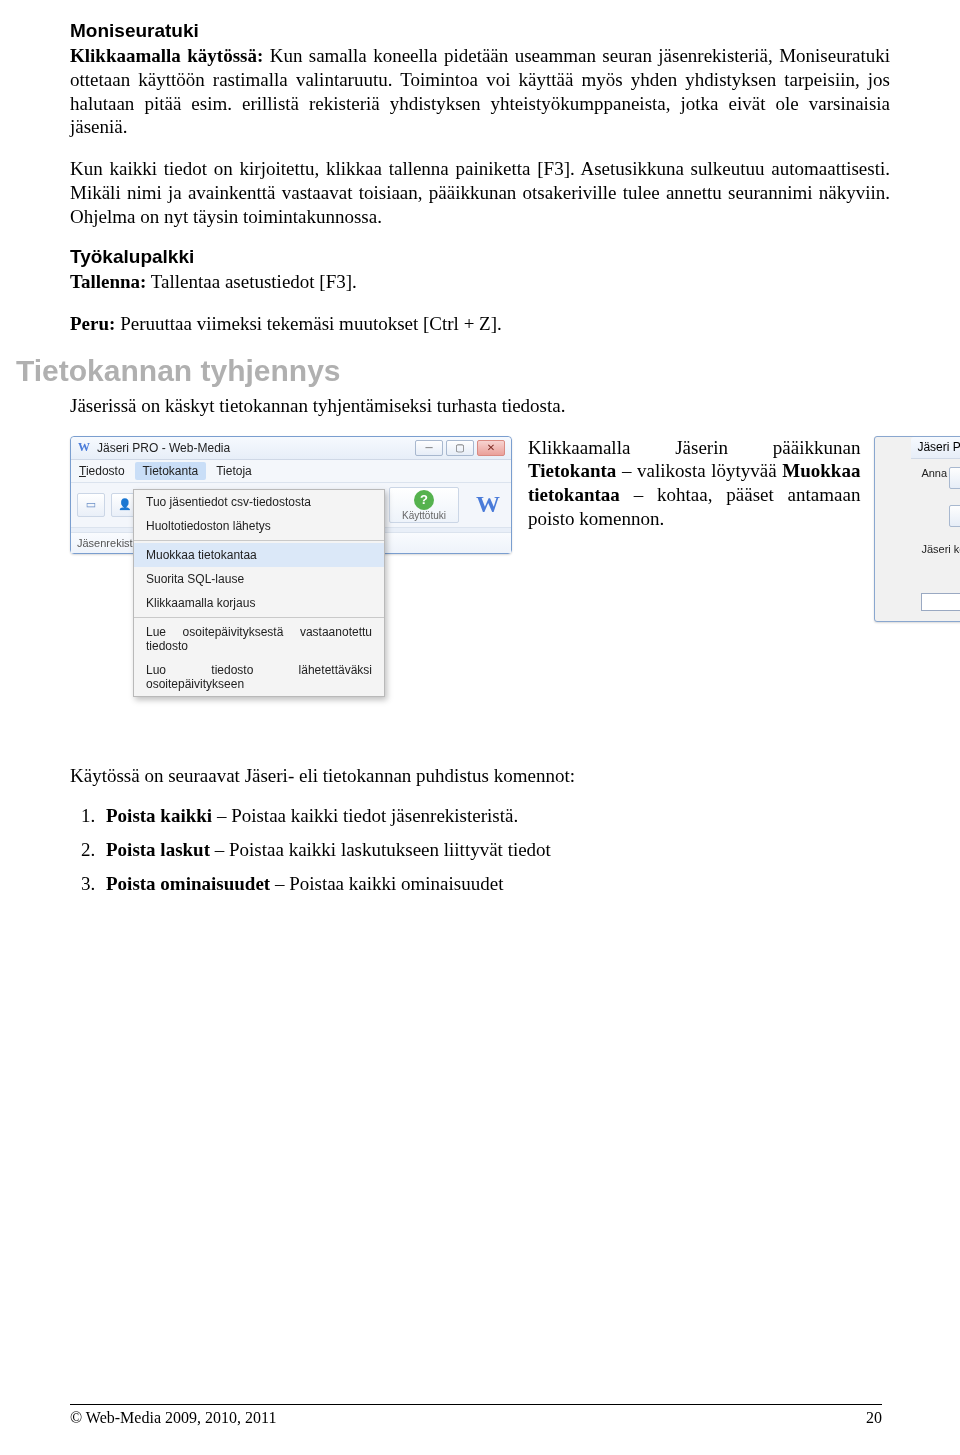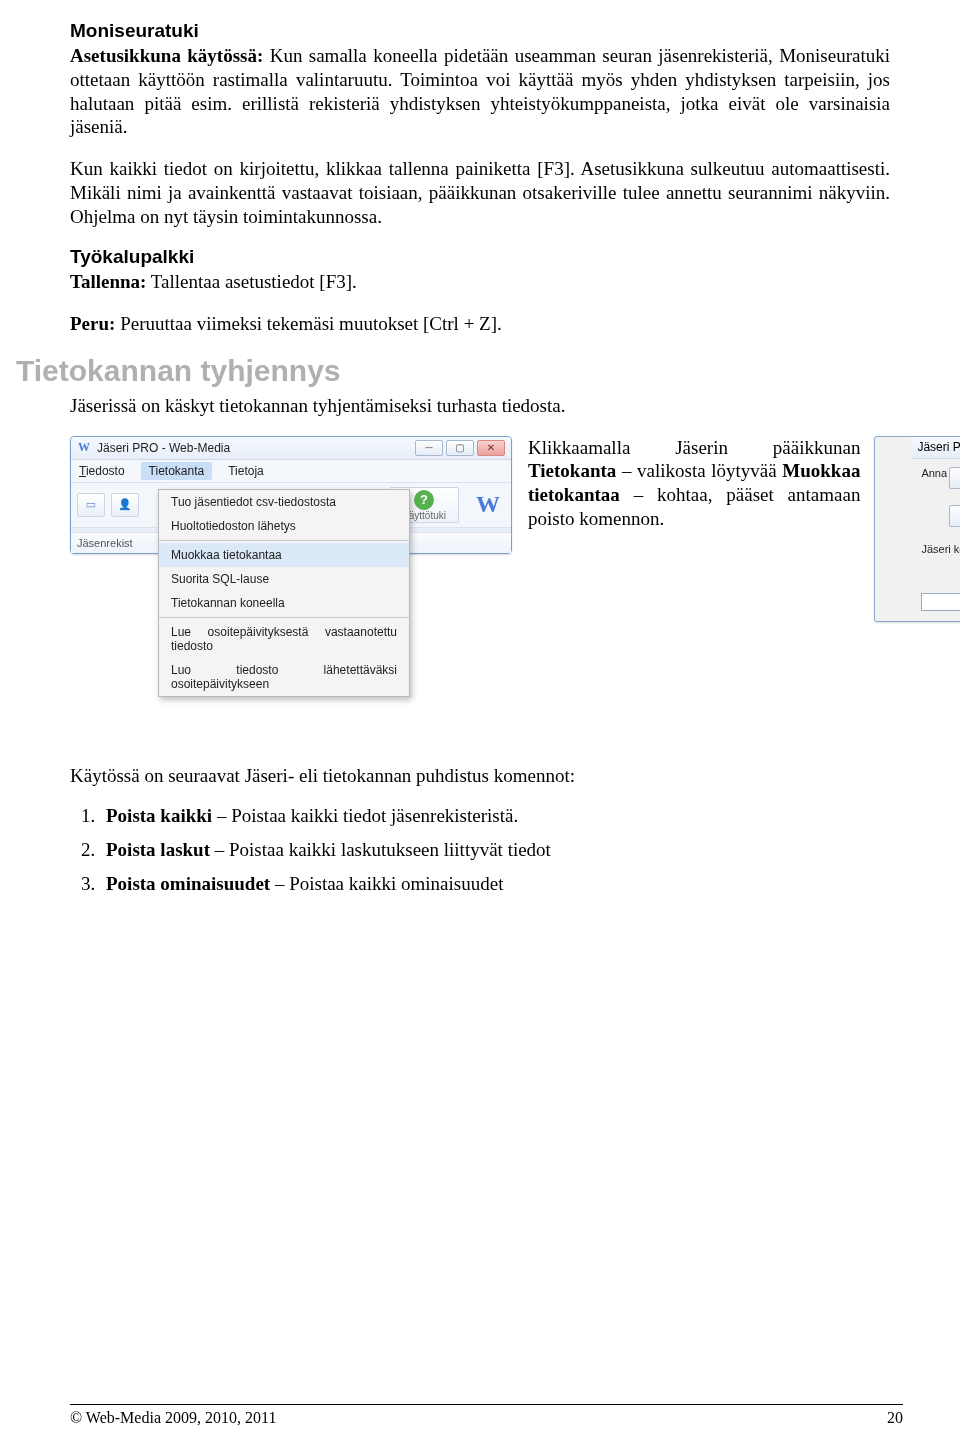--- a/index.html
+++ b/index.html
@@ -73,21 +73,21 @@
   }
   .winbtns { display: flex; gap: 3px; }
   .winbtn {
     width: 26px; height: 14px; border: 1px solid #a8b8cf; border-radius: 2px;
     background: linear-gradient(#fefefe,#e6edf7);
     display: inline-flex; align-items:center; justify-content:center;
     font-size: 10px; line-height: 1; color:#555;
   }
   .winbtn.close { background: linear-gradient(#f7d3d0,#eaa09a); border-color:#d98a82; color:#7a2a22; }
   .menubar {
-    display:flex; gap:8px; padding:2px 0; border-bottom:1px solid #dbe3ee;
+    display:flex; gap:2px; padding:2px 0; border-bottom:1px solid #dbe3ee;
     background: #f4f7fb;
   }
   .menuitem { padding:2px 8px; }
   .menuitem.active { background:#c9def7; border-radius:2px; }
   .underline-first::first-letter { text-decoration: underline; }
   .toolbar {
     display:flex; align-items:center; gap:6px; padding:4px 6px; background:#f3f6fb;
     border-bottom:1px solid #dbe3ee;
   }
   .tbtn {
@@ -107,21 +107,21 @@
   .bigW {
     width:34px; height:30px; display:flex;align-items:center;justify-content:center;
     color:#4a7bd9; font-family:Georgia,serif; font-size:24px; font-weight:bold; margin-left:6px;
   }
   .ribbon-bottom { height:4px; background:#e9eff8; }
   .leftlabel {
     padding:4px 6px; background:linear-gradient(#f9fbfe,#eef3fa);
     border-top:1px solid #dbe3ee; font-size:11px; color:#555;
   }
   .dropdown {
-    position:absolute; left:87px; top:52px; width:250px;
+    position:absolute; left:62px; top:52px; width:250px;
     background:#f4f4f4; border:1px solid #b9b9b9; box-shadow:2px 3px 6px rgba(0,0,0,.25);
     font-size:12px;
   }
   .dropdown .dd-item { padding:5px 12px; }
   .dropdown .dd-item.hover { background:#dbe8f8; }
   .dropdown hr { border:none; border-top:1px solid #c9c9c9; margin:2px 0; }
   .appwin { position:relative; }
 
   
   .dlg {
@@ -146,34 +146,34 @@
   .dlg .prompt { font-size:11px; color:#222; margin-bottom:38px; }
   .dlg .txt {
     clear:both; width:100%; height:18px; border:1px solid #9aa9c2;
     background:#fff; box-sizing:border-box;
   }
 
   ol.cmds { margin:6px 0 0 24px; padding:0; }
   ol.cmds li { margin:0 0 12px 6px; padding-left:6px; }
 
   .footer {
-    position:absolute; bottom:28px; left:70px; right:57px;
+    position:absolute; bottom:28px; left:70px; right:78px;
     border-top:1px solid #000; padding-top:4px;
     display:flex; justify-content:space-between;
     font-size:16px;
   }
 </style>
 </head>
 <body>
 
 <div class="page">
 
   <h4 class="section">Moniseuratuki</h4>
   <p>
-    <span class="bold">Asetusikkuna käytössä:</span><span> Kun samalla koneella pidetään useamman seuran jäsenrekisteriä, Moniseuratuki ottetaan käyttöön rastimalla valintaruutu. Toimintoa voi käyttää myös yhden yhdistyksen tarpeisiin, jos halutaan pitää esim. erillistä rekisteriä yhdistyksen yhteistyökumppaneista, jotka eivät ole varsinaisia jäseniä.</span>
+    <span class="bold">Klikkaamalla käytössä:</span><span> Kun samalla koneella pidetään useamman seuran jäsenrekisteriä, Moniseuratuki ottetaan käyttöön rastimalla valintaruutu. Toimintoa voi käyttää myös yhden yhdistyksen tarpeisiin, jos halutaan pitää esim. erillistä rekisteriä yhdistyksen yhteistyökumppaneista, jotka eivät ole varsinaisia jäseniä.</span>
   </p>
   <p>Kun kaikki tiedot on kirjoitettu, klikkaa tallenna painiketta [F3]. Asetusikkuna sulkeutuu automaattisesti. Mikäli nimi ja avainkenttä vastaavat toisiaan, pääikkunan otsakeriville tulee annettu seurannimi näkyviin. Ohjelma on nyt täysin toimintakunnossa.</p>
 
   <h4 class="section">Työkalupalkki</h4>
   <p class="tight">
     <span class="bold">Tallenna:</span><span> Tallentaa asetustiedot [F3].</span>
   </p>
   <p class="tight">
     <span class="bold">Peru:</span><span> Peruuttaa viimeksi tekemäsi muutokset  [Ctrl + Z].</span>
   </p>
@@ -216,21 +216,21 @@
         </div>
         <div class="ribbon-bottom"></div>
         <div class="leftlabel">Jäsenrekist</div>
 
         <div class="dropdown">
           <div class="dd-item">Tuo jäsentiedot csv-tiedostosta</div>
           <div class="dd-item">Huoltotiedoston lähetys</div>
           <hr>
           <div class="dd-item hover">Muokkaa tietokantaa</div>
           <div class="dd-item">Suorita SQL-lause</div>
-          <div class="dd-item">Tietokannan koneella</div>
+          <div class="dd-item">Klikkaamalla korjaus</div>
           <hr>
           <div class="dd-item">Lue osoitepäivityksestä vastaanotettu tiedosto</div>
           <div class="dd-item">Luo tiedosto lähetettäväksi osoitepäivitykseen</div>
         </div>
       </div>
     </div>
 
     <div class="col-right right-floats">
       <p style="text-align:justify;margin:0">
         <span>Klikkaamalla Jäserin pääikkunan </span><span class="bold">Tietokanta</span><span> – valikosta löytyvää </span><span class="bold">Muokkaa tietokantaa</span><span> – kohtaa, pääset antamaan poisto komennon.</span>

